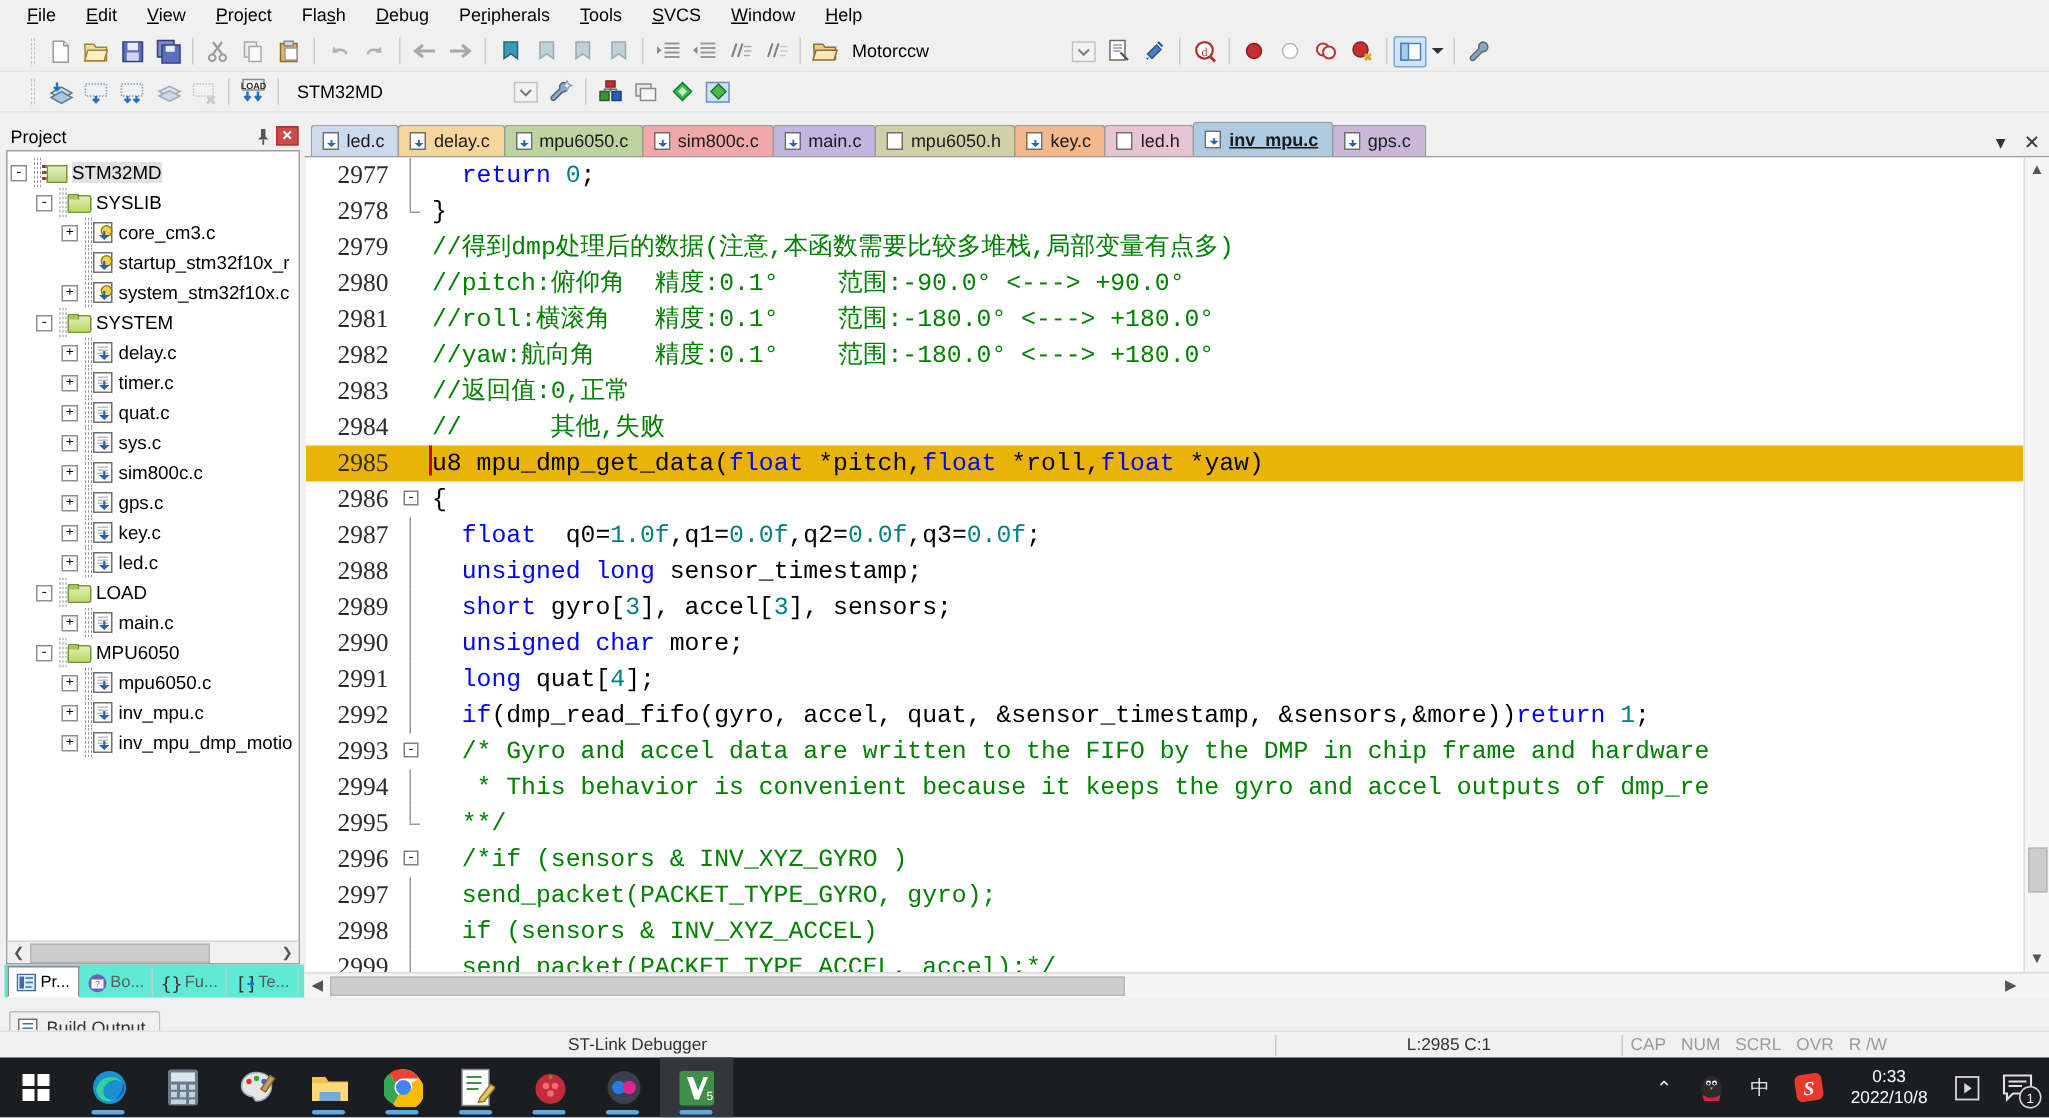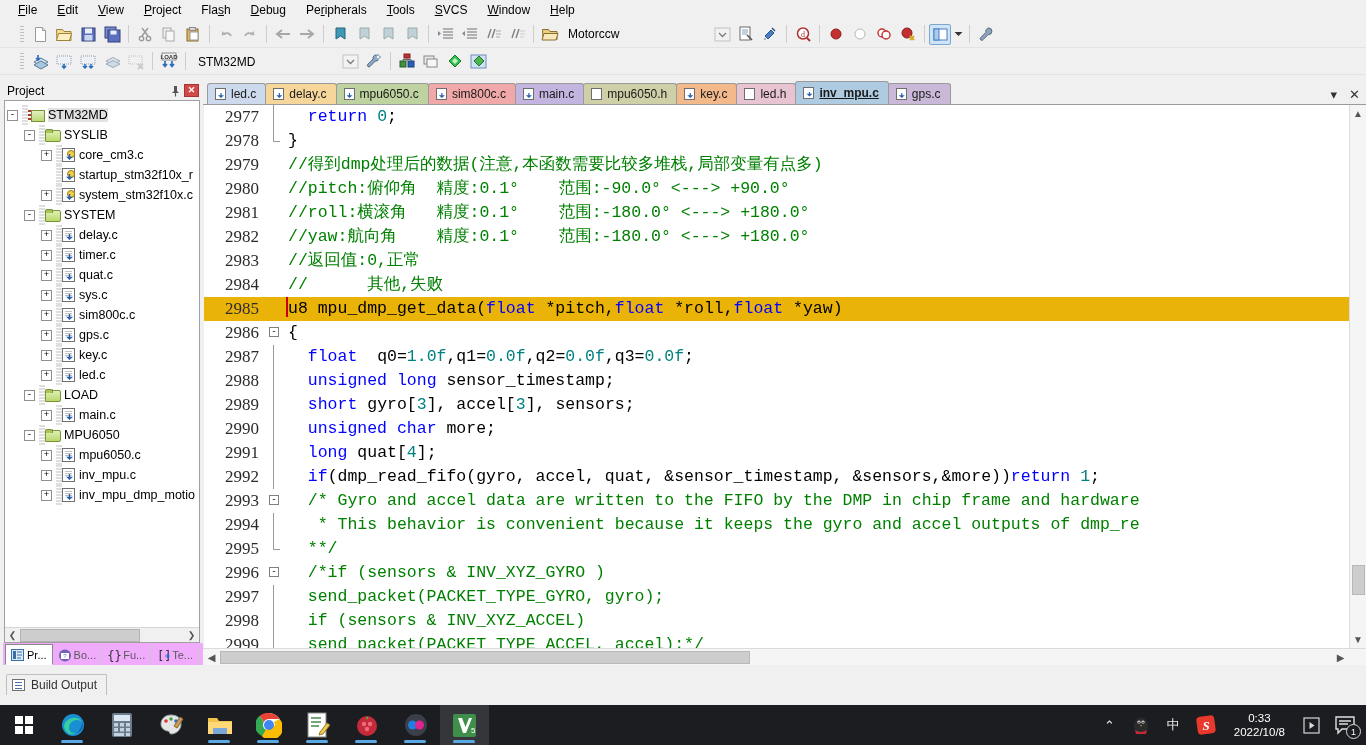--- a/index.html
+++ b/index.html
@@ -163,21 +163,21 @@
   .tree-hsb {
     position:absolute; left:0; right:0; bottom:0; height:15px;
     background:#f0f0f0; border-top:1px solid #d6d6d6;
     display:flex; align-items:center;
   }
   .hsb-arrow { width:15px; height:15px; display:flex;align-items:center;justify-content:center;font-size:9px;color:#555;}
   .hsb-thumb { height:13px; background:#cdcdcd; border:1px solid #b4b4b4; }
 
   .proj-tabs {
     height: 22px; display: flex; align-items: flex-end;
-    padding-left: 2px; background:#f0abfc;
+    padding-left: 2px; background:#5eead4;
   }
   .ptab {
     display:flex; align-items:center; gap:3px;
     height:20px; padding: 0 5px;
     font-size: 11px; color:#5a5a5a;
     border-right:1px solid #c8c8c8;
   }
   .ptab.active {
     background:#fff; color:#000;
     border:1px solid #8a8a8a; border-bottom:1px solid #fff;
@@ -917,20 +917,33 @@
     </div>
   </div>
 
   <div class="build-strip">
     <div class="build-tab">
       <span class="build-ico"></span>
       <span>Build Output</span>
     </div>
   </div>
 
+  <div class="statusbar">
+    <div class="sb-cell" style="flex:0 0 850px; justify-content:center">ST-Link Debugger</div>
+    <div class="sb-div"></div>
+    <div class="sb-cell" style="flex:0 0 230px; justify-content:center">L:2985 C:1</div>
+    <div class="sb-div"></div>
+    <div id="sb-flags" style="display:flex;align-items:center">
+        <span class="sb-flag">CAP</span>
+        <span class="sb-flag">NUM</span>
+        <span class="sb-flag">SCRL</span>
+        <span class="sb-flag">OVR</span>
+        <span class="sb-flag">R /W</span>
+      </div>
+  </div>
 
   <div class="taskbar">
     <div class="tb-start">
       <svg width="20" height="20" viewBox="0 0 20 20">
           <rect x="1" y="1" width="8" height="8" fill="#fff"></rect>
           <rect x="11" y="1" width="8" height="8" fill="#fff"></rect>
           <rect x="1" y="11" width="8" height="8" fill="#fff"></rect>
           <rect x="11" y="11" width="8" height="8" fill="#fff"></rect>
         </svg>
     </div>

